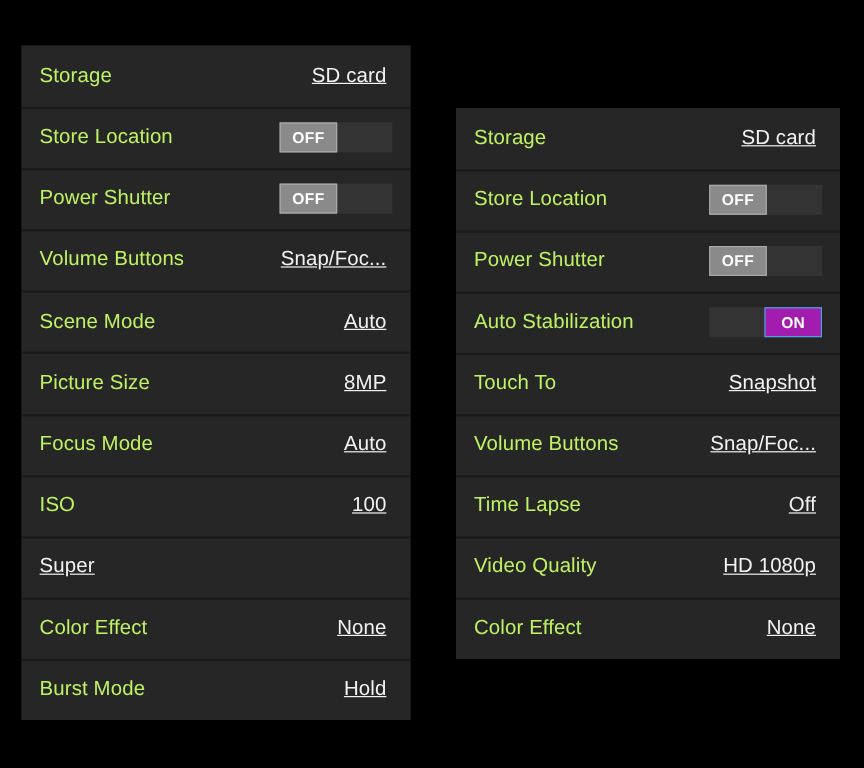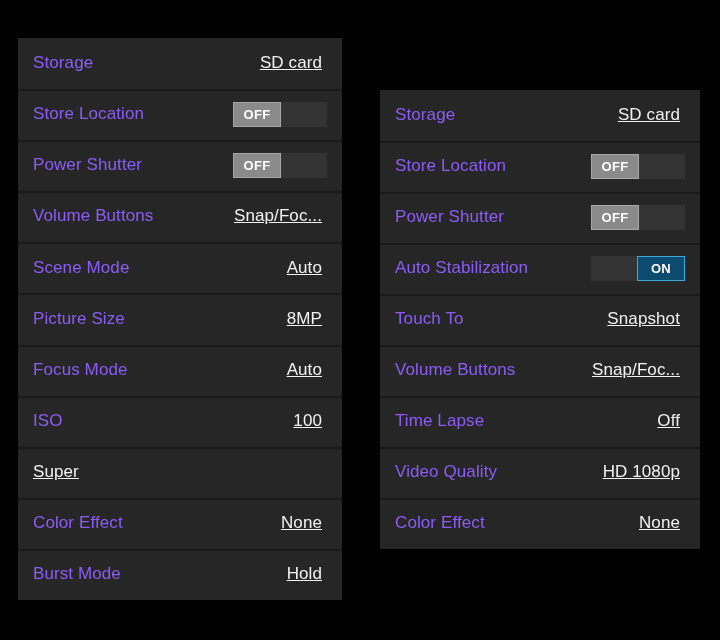--- a/index.html
+++ b/index.html
@@ -60,21 +60,21 @@
     content: "";
     position: absolute;
     left: 0;
     right: 0;
     top: 0;
     height: 2px;
     background: #1a1a1a;
   }
 
   .row-label {
-    color: #8b5cf6;
+    color: #bef264;
     font-size: 17px;
     line-height: 1.1;
     letter-spacing: 0.1px;
     white-space: nowrap;
     overflow: hidden;
   }
 
   .row-value {
     color: #f2f2f2;
     font-size: 17px;
@@ -112,21 +112,21 @@
 
   .switch.off .thumb {
     left: 0;
     background: #8a8a8a;
     border: 1px solid #a8a8a8;
     color: #ffffff;
   }
 
   .switch.on .thumb {
     right: 0;
-    background: #0c4a6e;
+    background: #a21caf;
     border: 1px solid #3fa8da;
     color: #ffffff;
   }
 </style>
 </head>
 <body>
 
 <div class="panel" id="panel-photo">
   <div class="settings-list">
       <div class="row">

